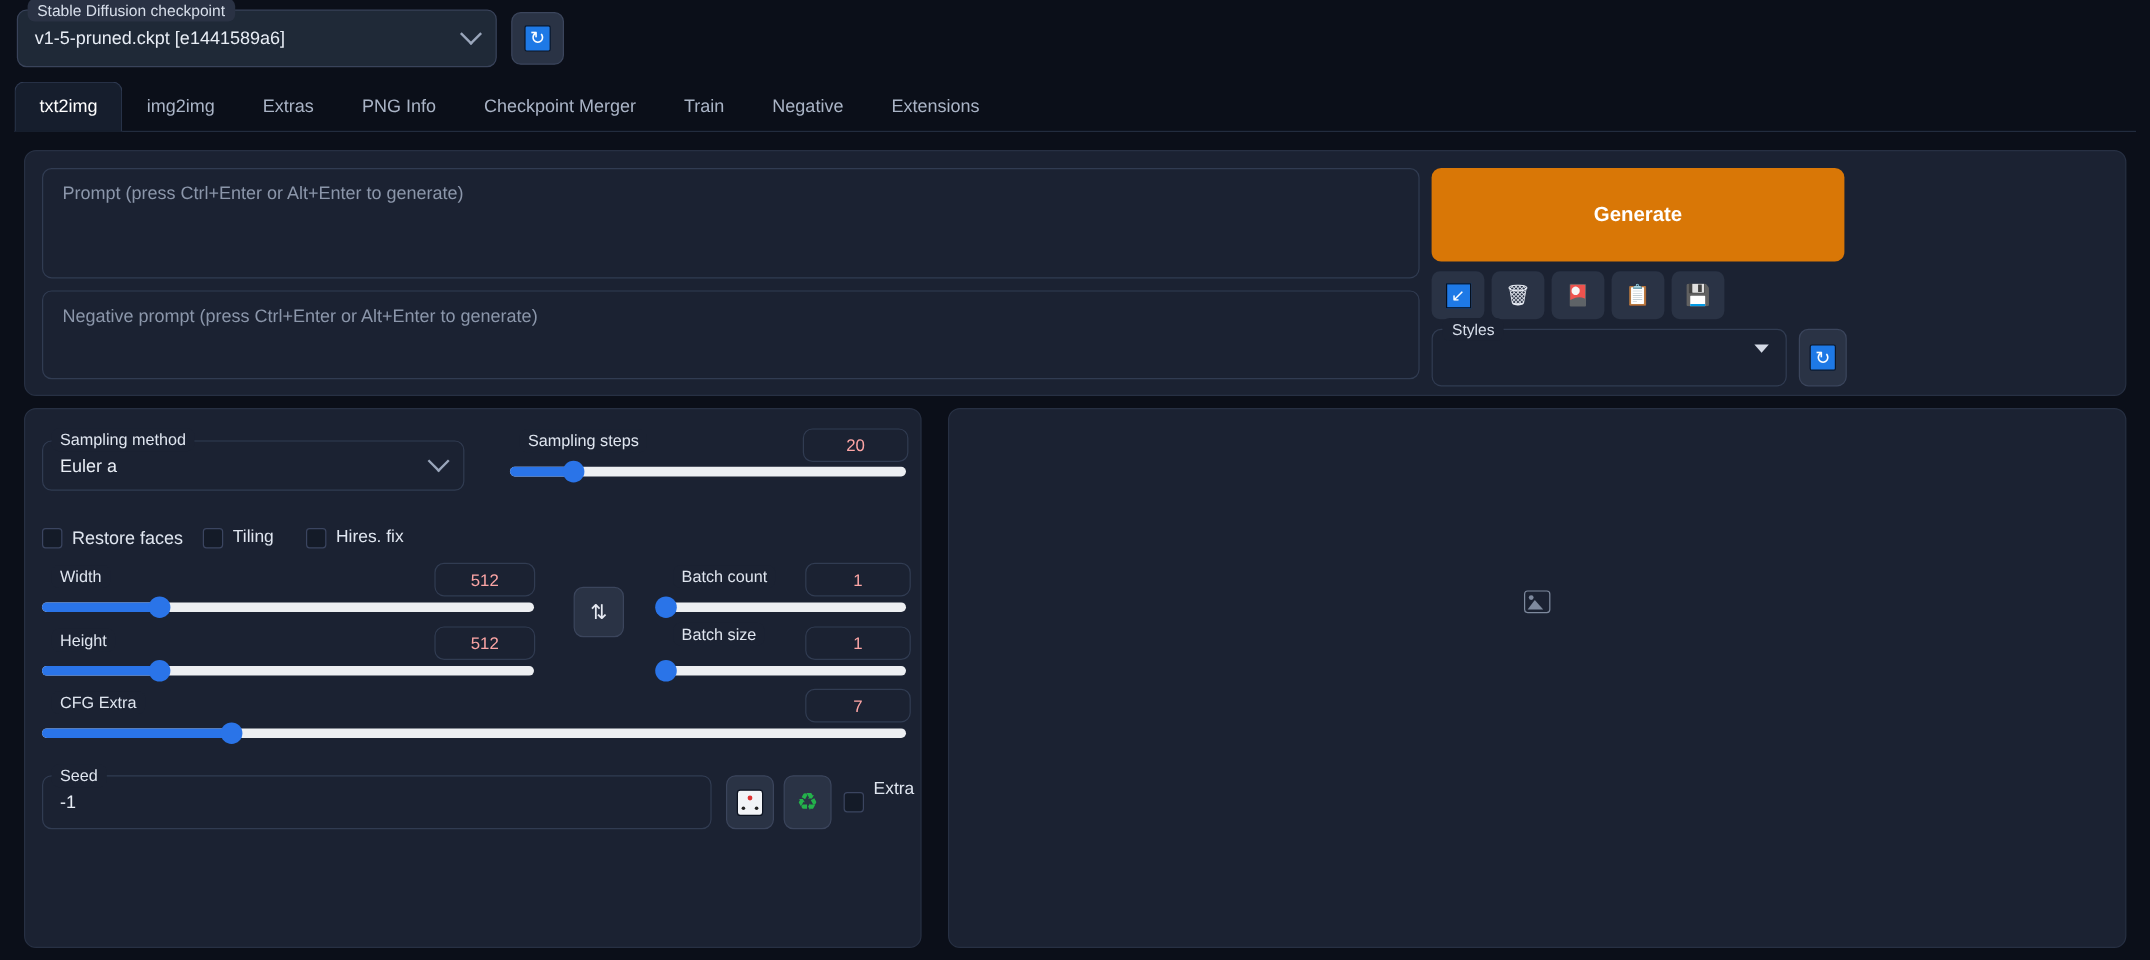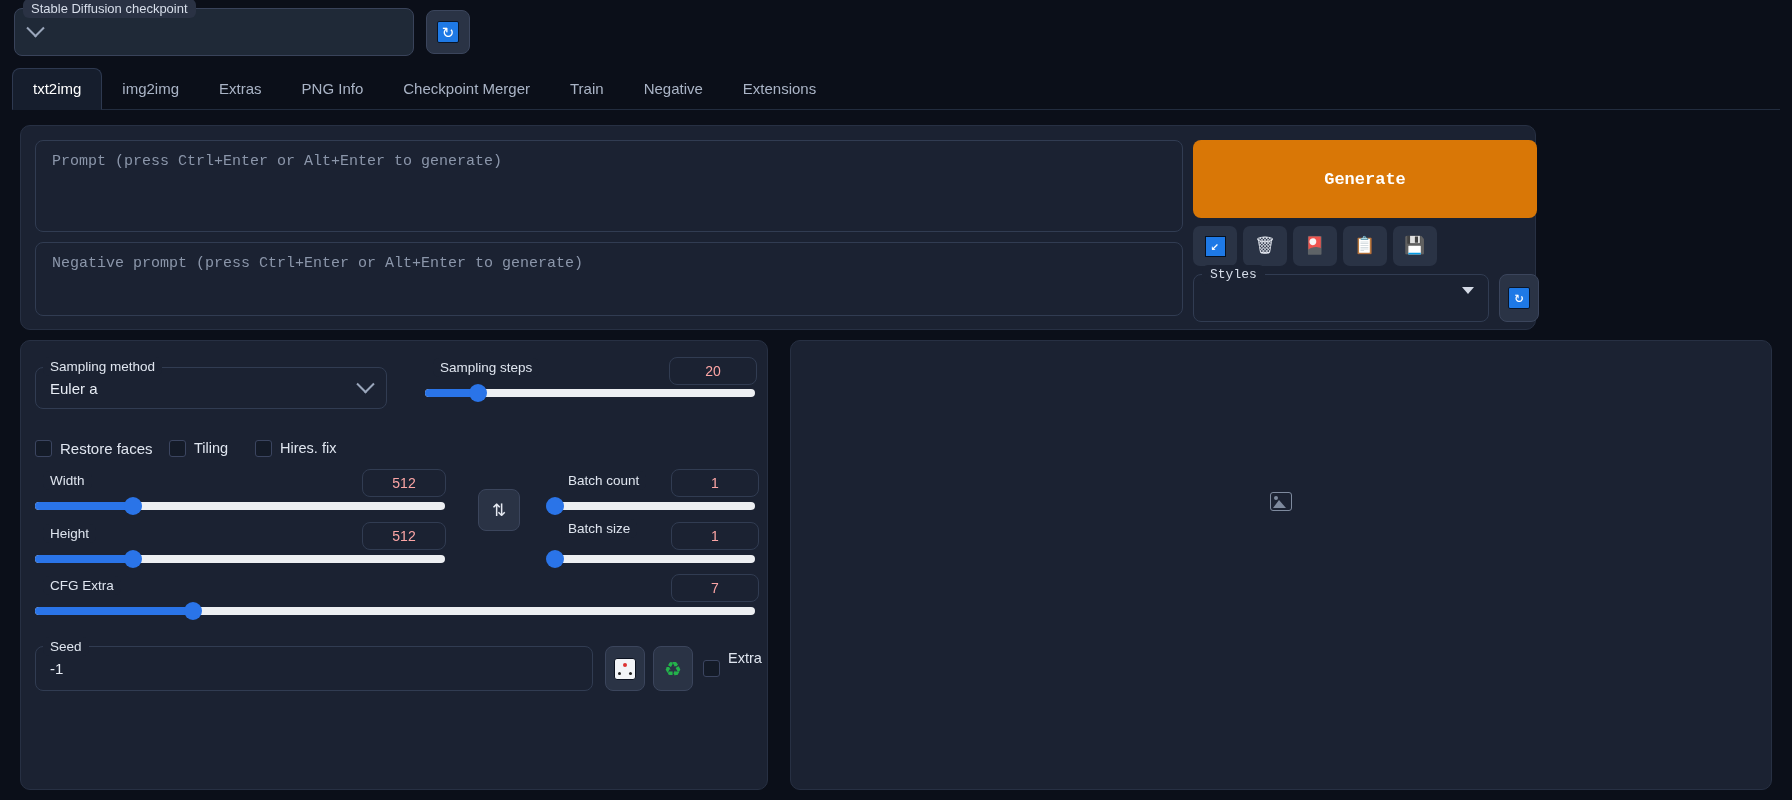--- a/index.html
+++ b/index.html
@@ -70,24 +70,23 @@
     background: #161e2d;
     border: 1px solid #2e3950;
     border-bottom-color: #161e2d;
     border-radius: 8px 8px 0 0;
     margin-bottom: -1px;
   }
 
   
   .prompt-panel {
     position: absolute; left: 20px; top: 125px;
-    width: 1516px; height: 205px;
+    width: 1752px; height: 205px;
     background: #1b2232; border: 1px solid #273043;
     border-radius: 10px;
-    font-family: Liberation Mono, monospace;
   }
   .pbox {
     position: absolute; left: 14px;
     width: 1148px;
     background: #1b2232; border: 1px solid #313c52;
     border-radius: 8px;
     padding: 12px 16px;
     font-size: 15px; color: #8b96aa;
   }
   #prompt-box { top: 14px; height: 92px; }
@@ -247,20 +246,21 @@
 </style>
 </head>
 <body>
 
 <div class="app">
 
   <div class="ckpt-row">
     <div class="field-wrap">
       <span class="float-label">Stable Diffusion checkpoint</span>
       <div class="ckpt-select">
+        <span class="val">v1-5-pruned.ckpt [e1441589a6]</span>
         <span class="chev"></span>
       </div>
     </div>
     <div class="icon-btn">
       <span class="refresh-glyph">↻</span>
     </div>
   </div>
 
   <div class="tabbar">
     <div class="tab active">txt2img</div>

